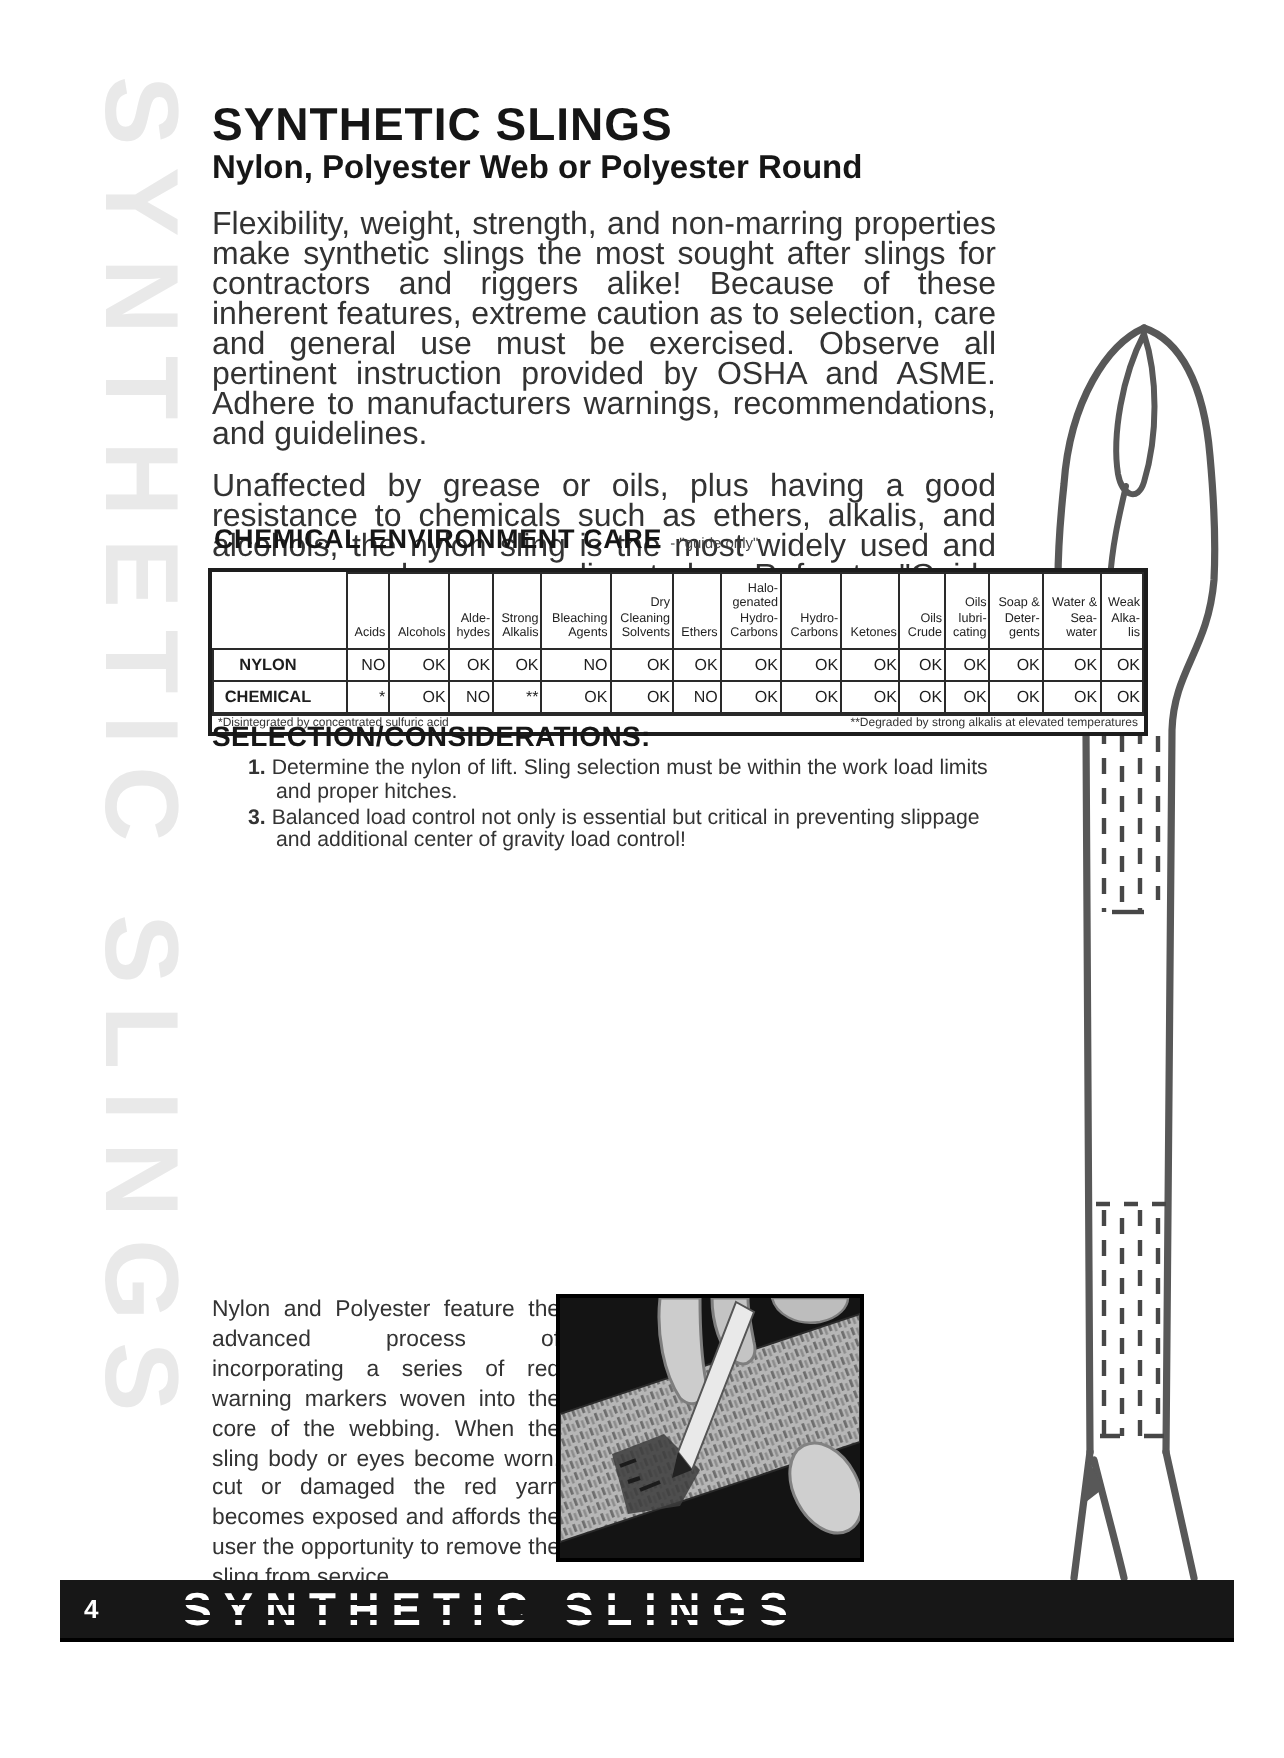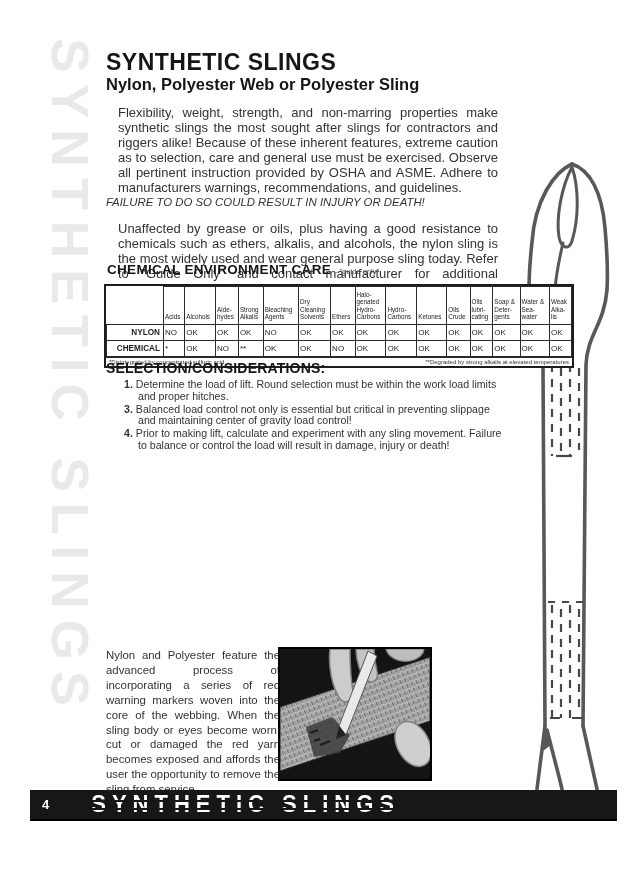--- a/index.html
+++ b/index.html
@@ -9,35 +9,35 @@
 
   
   .watermark{position:absolute;left:16px;top:38px;height:750px;width:84px;z-index:0;
     writing-mode:vertical-rl;font-weight:700;font-size:52px;letter-spacing:11px;
     color:#e9e9e9;overflow:hidden;white-space:nowrap;}
 
   
   .intro{position:absolute;left:106px;top:49px;width:392px;z-index:2;}
   h1{margin:0;font-size:23px;line-height:26px;font-weight:700;color:#161616;letter-spacing:.5px;}
   h2{margin:0;font-size:16.5px;line-height:19px;font-weight:700;color:#161616;}
-  .para{margin:11px 0 0 12px;font-size:13px;line-height:15px;text-align:justify;color:#333;}
+  .para{margin:11px 0 0 0;font-size:16px;line-height:15px;text-align:justify;color:#333;}
   .warnline{margin:0;font-size:11.4px;line-height:15px;font-style:italic;color:#333;}
 
   
   .chem-head{position:absolute;left:107px;top:262px;z-index:2;font-weight:700;
     font-size:13.5px;color:#161616;letter-spacing:.3px;}
   .chem-head .note{font-weight:400;font-size:7.5px;letter-spacing:0;color:#444;}
   .table-wrap{position:absolute;left:104px;top:284px;width:466px;z-index:2;background:#fff;
     border:2px solid #1d1d1d;}
   table{border-collapse:collapse;width:100%;table-layout:auto;}
-  th,td{border:1px solid #2a2a2a;text-align:left;padding:0 1px;}
+  th,td{border:1px solid #2a2a2a;text-align:right;padding:0 1px;}
   th{font-size:6.3px;line-height:1.2;font-weight:400;color:#222;height:34px;
      vertical-align:bottom;padding-bottom:3px;white-space:pre-line;}
   td{font-size:8px;height:15px;color:#1e1e1e;}
-  td.rowlabel{font-weight:700;font-size:8.2px;text-align:right;padding-right:3px;width:52px;}
+  td.rowlabel{font-weight:700;font-size:8.2px;text-align:center;padding-right:13px;width:52px;}
   thead th:first-child{border-top:none;border-left:none;background:#fff;}
   .footnotes{display:flex;justify-content:space-between;border-top:1px solid #2a2a2a;
     font-size:6px;color:#333;padding:1px 3px;}
 
   
   .selection{position:absolute;left:106px;top:360px;width:402px;z-index:2;}
   .care{position:absolute;left:106px;top:517px;width:402px;z-index:2;}
   h3{margin:0;font-size:14px;line-height:16px;font-weight:700;color:#161616;letter-spacing:.2px;}
   ol.sel{list-style:none;margin:3px 0 0 0;padding:0 0 0 18px;}
   ol.sel li{font-size:10.6px;line-height:11.6px;margin:0 0 1.5px 0;text-indent:-14px;
@@ -97,23 +97,22 @@
         <path d="M 67 459 L 67 562"></path>
     </g>
     <g fill="none" stroke="#474747" stroke-width="2.2">
       <path d="M 36 452 L 43 452 M 50 452 L 57 452 M 64 452 L 71 452"></path>
       <path d="M 38 568 L 48 568 M 60 568 L 70 568"></path>
     </g>
   </svg>
 
   <div class="intro">
     <h1>SYNTHETIC SLINGS</h1>
-    <h2>Nylon, Polyester Web or Polyester Sling</h2>
+    <h2>Nylon, Polyester Web or Polyester Round</h2>
     <p class="para">Flexibility, weight, strength, and non-marring properties make synthetic slings the most sought after slings for contractors and riggers alike! Because of these inherent features, extreme caution as to selection, care and general use must be exercised. Observe all pertinent instruction provided by OSHA and ASME. Adhere to manufacturers warnings, recommendations, and guidelines.</p>
-    <p class="warnline">FAILURE TO DO SO COULD RESULT IN INJURY OR DEATH!</p>
     <p class="para">Unaffected by grease or oils, plus having a good resistance to chemicals such as ethers, alkalis, and alcohols, the nylon sling is the most widely used and wear general purpose sling today.  Refer to "Guide Only" and contact manufacturer for additional information.</p>
   </div>
 
   <div class="chem-head">
     <span>CHEMICAL ENVIRONMENT CARE</span>
     <span class="note">- "guide only"</span>
   </div>
   <div class="table-wrap">
     <table id="chem-table">
       <thead>
@@ -196,26 +195,25 @@
     <div class="footnotes">
       <span>*Disintegrated by concentrated sulfuric acid</span>
       <span>**Degraded by strong alkalis at elevated temperatures</span>
     </div>
   </div>
 
   <div class="selection">
     <h3>SELECTION/CONSIDERATIONS:</h3>
     <ol class="sel">
 
-        <li><span class="num">1.</span><span>Determine the load of lift.  Round selection must be within the work load limits and proper hitches.</span></li>
-
-
-        <li><span class="num">3.</span><span>Balanced load control not only is essential but critical in preventing slippage and maintaining center of gravity load control!</span></li>
-
-        <li><span class="num">4.</span><span>Prior to making lift, calculate and experiment with any sling movement. Failure to balance or control the load will result in damage, injury or death!</span></li>
+        <li><span class="num">1.</span><span>Determine the nylon of lift.  Sling selection must be within the work load limits and proper hitches.</span></li>
+
+
+        <li><span class="num">3.</span><span>Balanced load control not only is essential but critical in preventing slippage and additional center of gravity load control!</span></li>
+
 
 
       </ol>
   </div>
 
 
   <div class="markers">
     <p>Nylon and Polyester feature the advanced process of incorporating a series of red warning markers woven into the core of the webbing.  When the sling body or eyes become worn, cut or damaged the red yarn becomes exposed and affords the user the opportunity to remove the sling from service.</p>
   </div>
   <div class="photo">

